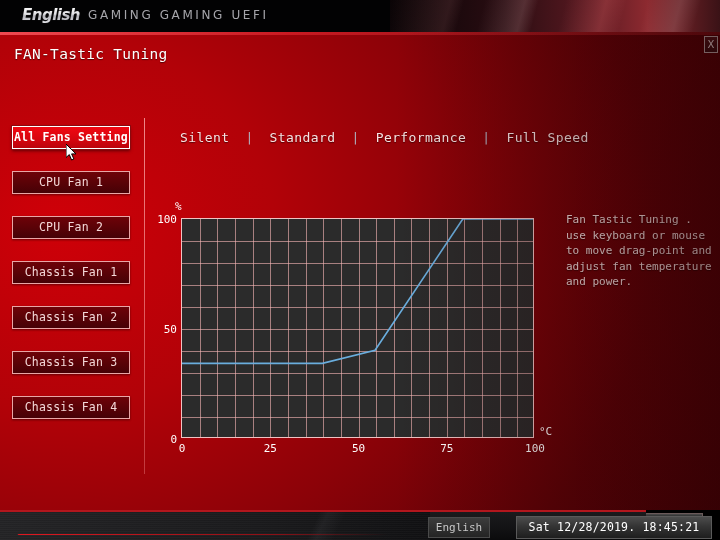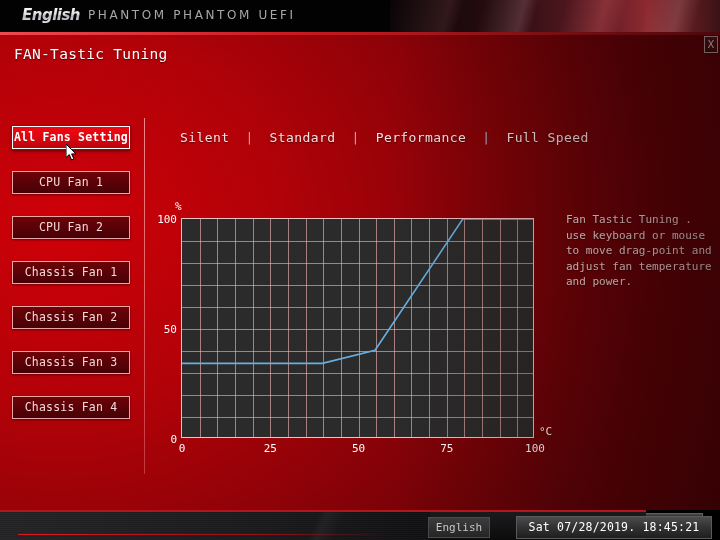--- a/index.html
+++ b/index.html
@@ -233,21 +233,21 @@
   }
 </style>
 </head>
 <body>
 
 <div id="screen">
 
   <div id="brandbar">
     <div id="brand-streaks"></div>
     <div id="brand-logo">English</div>
-    <div id="brand-sub">PHANTOM PHANTOM UEFI</div>
+    <div id="brand-sub">GAMING GAMING UEFI</div>
   </div>
 
   <div id="main">
     <div id="top-sheen"></div>
 
     <div id="page-title">FAN-Tastic Tuning</div>
 
     <div id="close-btn">X</div>
 
     <div id="sidebar">
@@ -332,16 +332,16 @@
       <div class="actbtn">Apply</div>
       <div class="actbtn strong">Exit</div>
     </div>
   </div>
 
   <div id="bottombar">
     <div id="bottom-texture"></div>
     <div id="bottom-slash"></div>
     <div id="pg-mark"> </div>
     <div id="lang-btn">English</div>
-    <div id="datetime">Sat 07/28/2019. 18:45:21</div>
+    <div id="datetime">Sat 12/28/2019. 18:45:21</div>
   </div>
 
 </div>
 
 </body></html>

